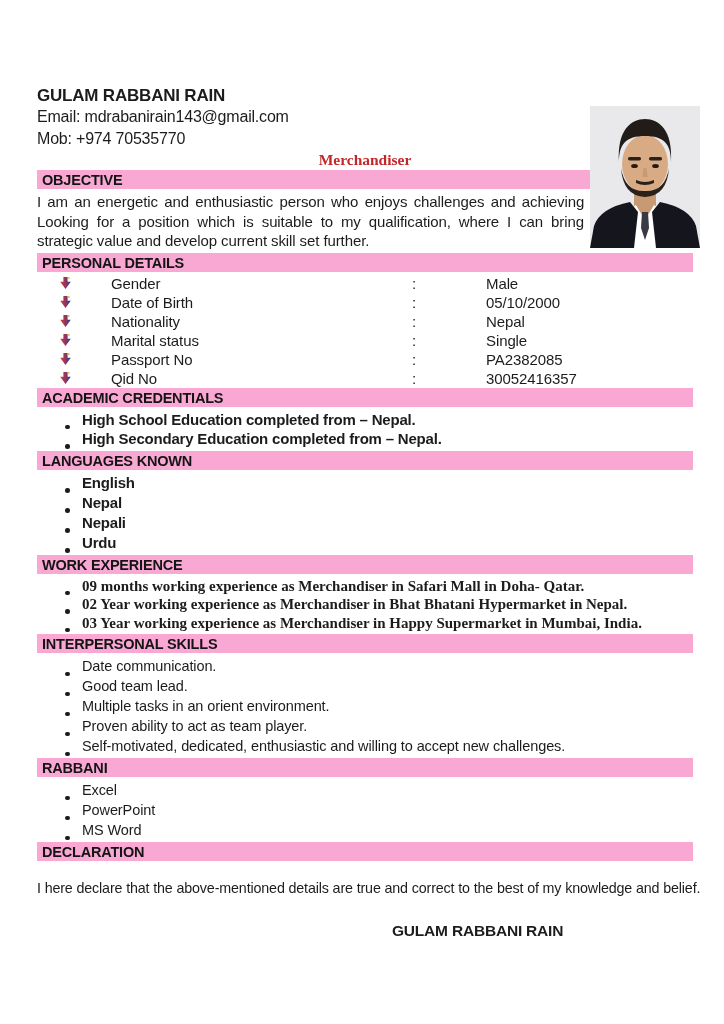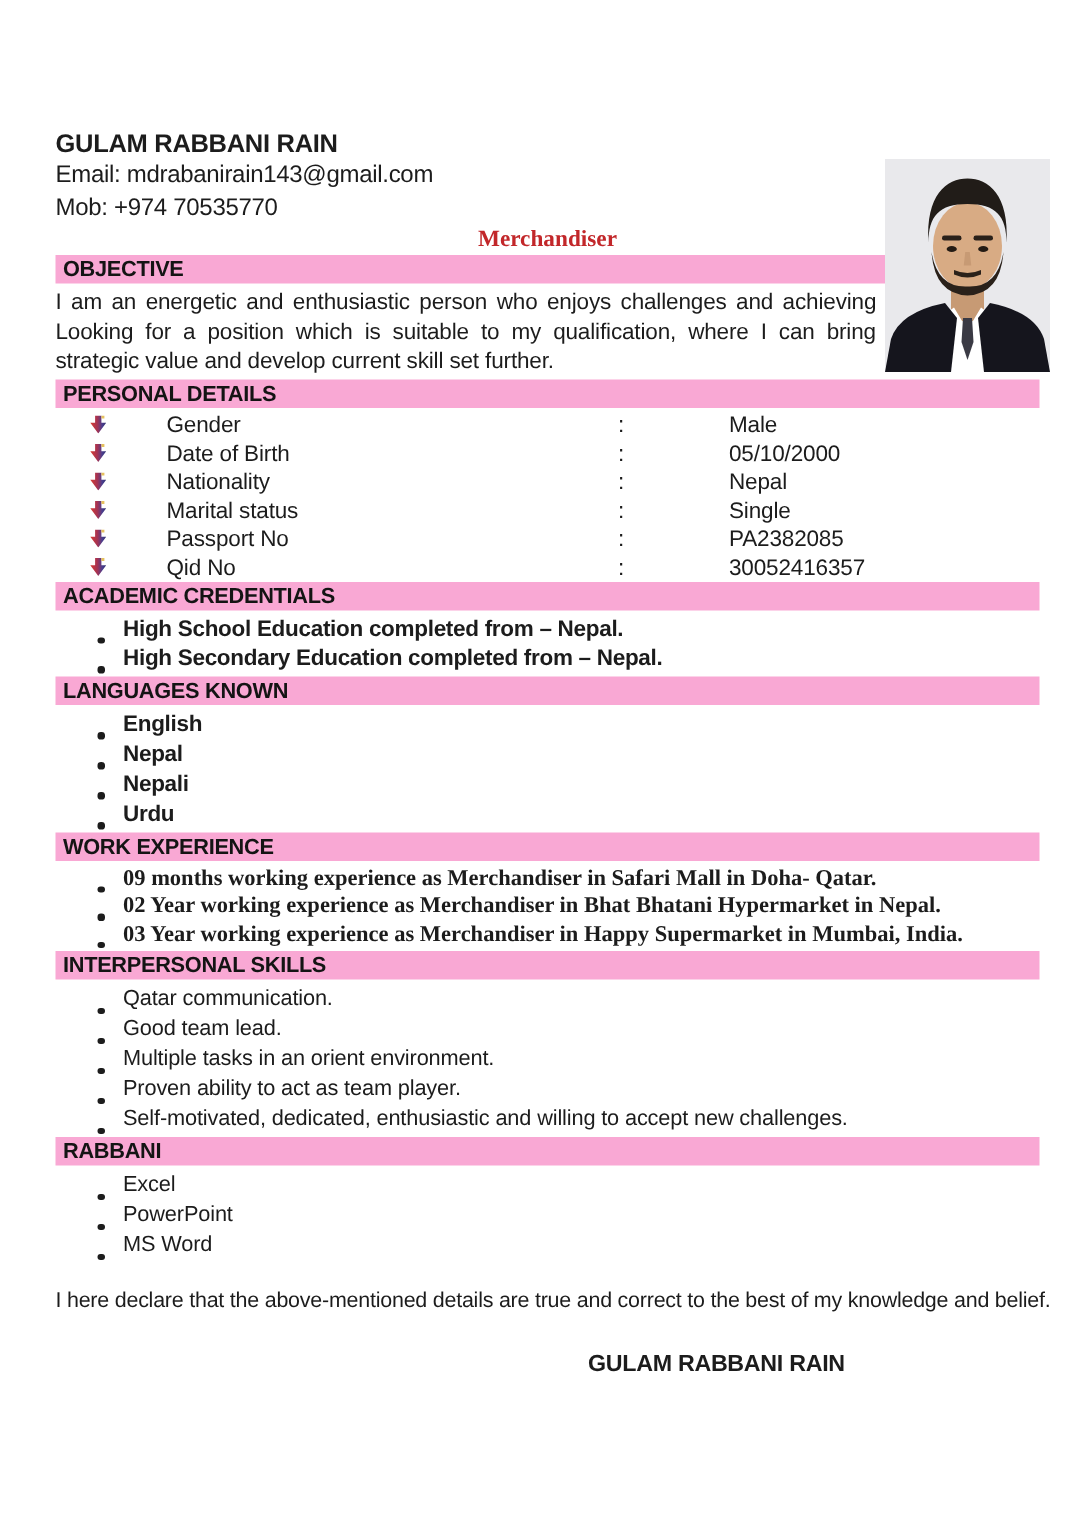--- a/index.html
+++ b/index.html
@@ -250,21 +250,21 @@
     <li>
         <span class="dot"></span>
         <span>03 Year working experience as Merchandiser in Happy Supermarket in Mumbai, India.</span>
       </li>
   </ul>
 
   <div class="bar">INTERPERSONAL SKILLS</div>
   <ul class="list plain inter">
     <li>
         <span class="dot"></span>
-        <span>Qatar communication.</span>
+        <span>Date communication.</span>
       </li>
     <li>
         <span class="dot"></span>
         <span>Good team lead.</span>
       </li>
     <li>
         <span class="dot"></span>
         <span>Multiple tasks in an orient environment.</span>
       </li>
     <li>
@@ -286,16 +286,17 @@
     <li>
         <span class="dot"></span>
         <span>PowerPoint</span>
       </li>
     <li>
         <span class="dot"></span>
         <span>MS Word</span>
       </li>
   </ul>
 
+  <div class="bar">DECLARATION</div>
   <div class="decl-text">I here declare that the above-mentioned details are true and correct to the best of my knowledge and belief.</div>
   <div class="signature">GULAM RABBANI RAIN</div>
 
 </div>
 
 </body></html>

